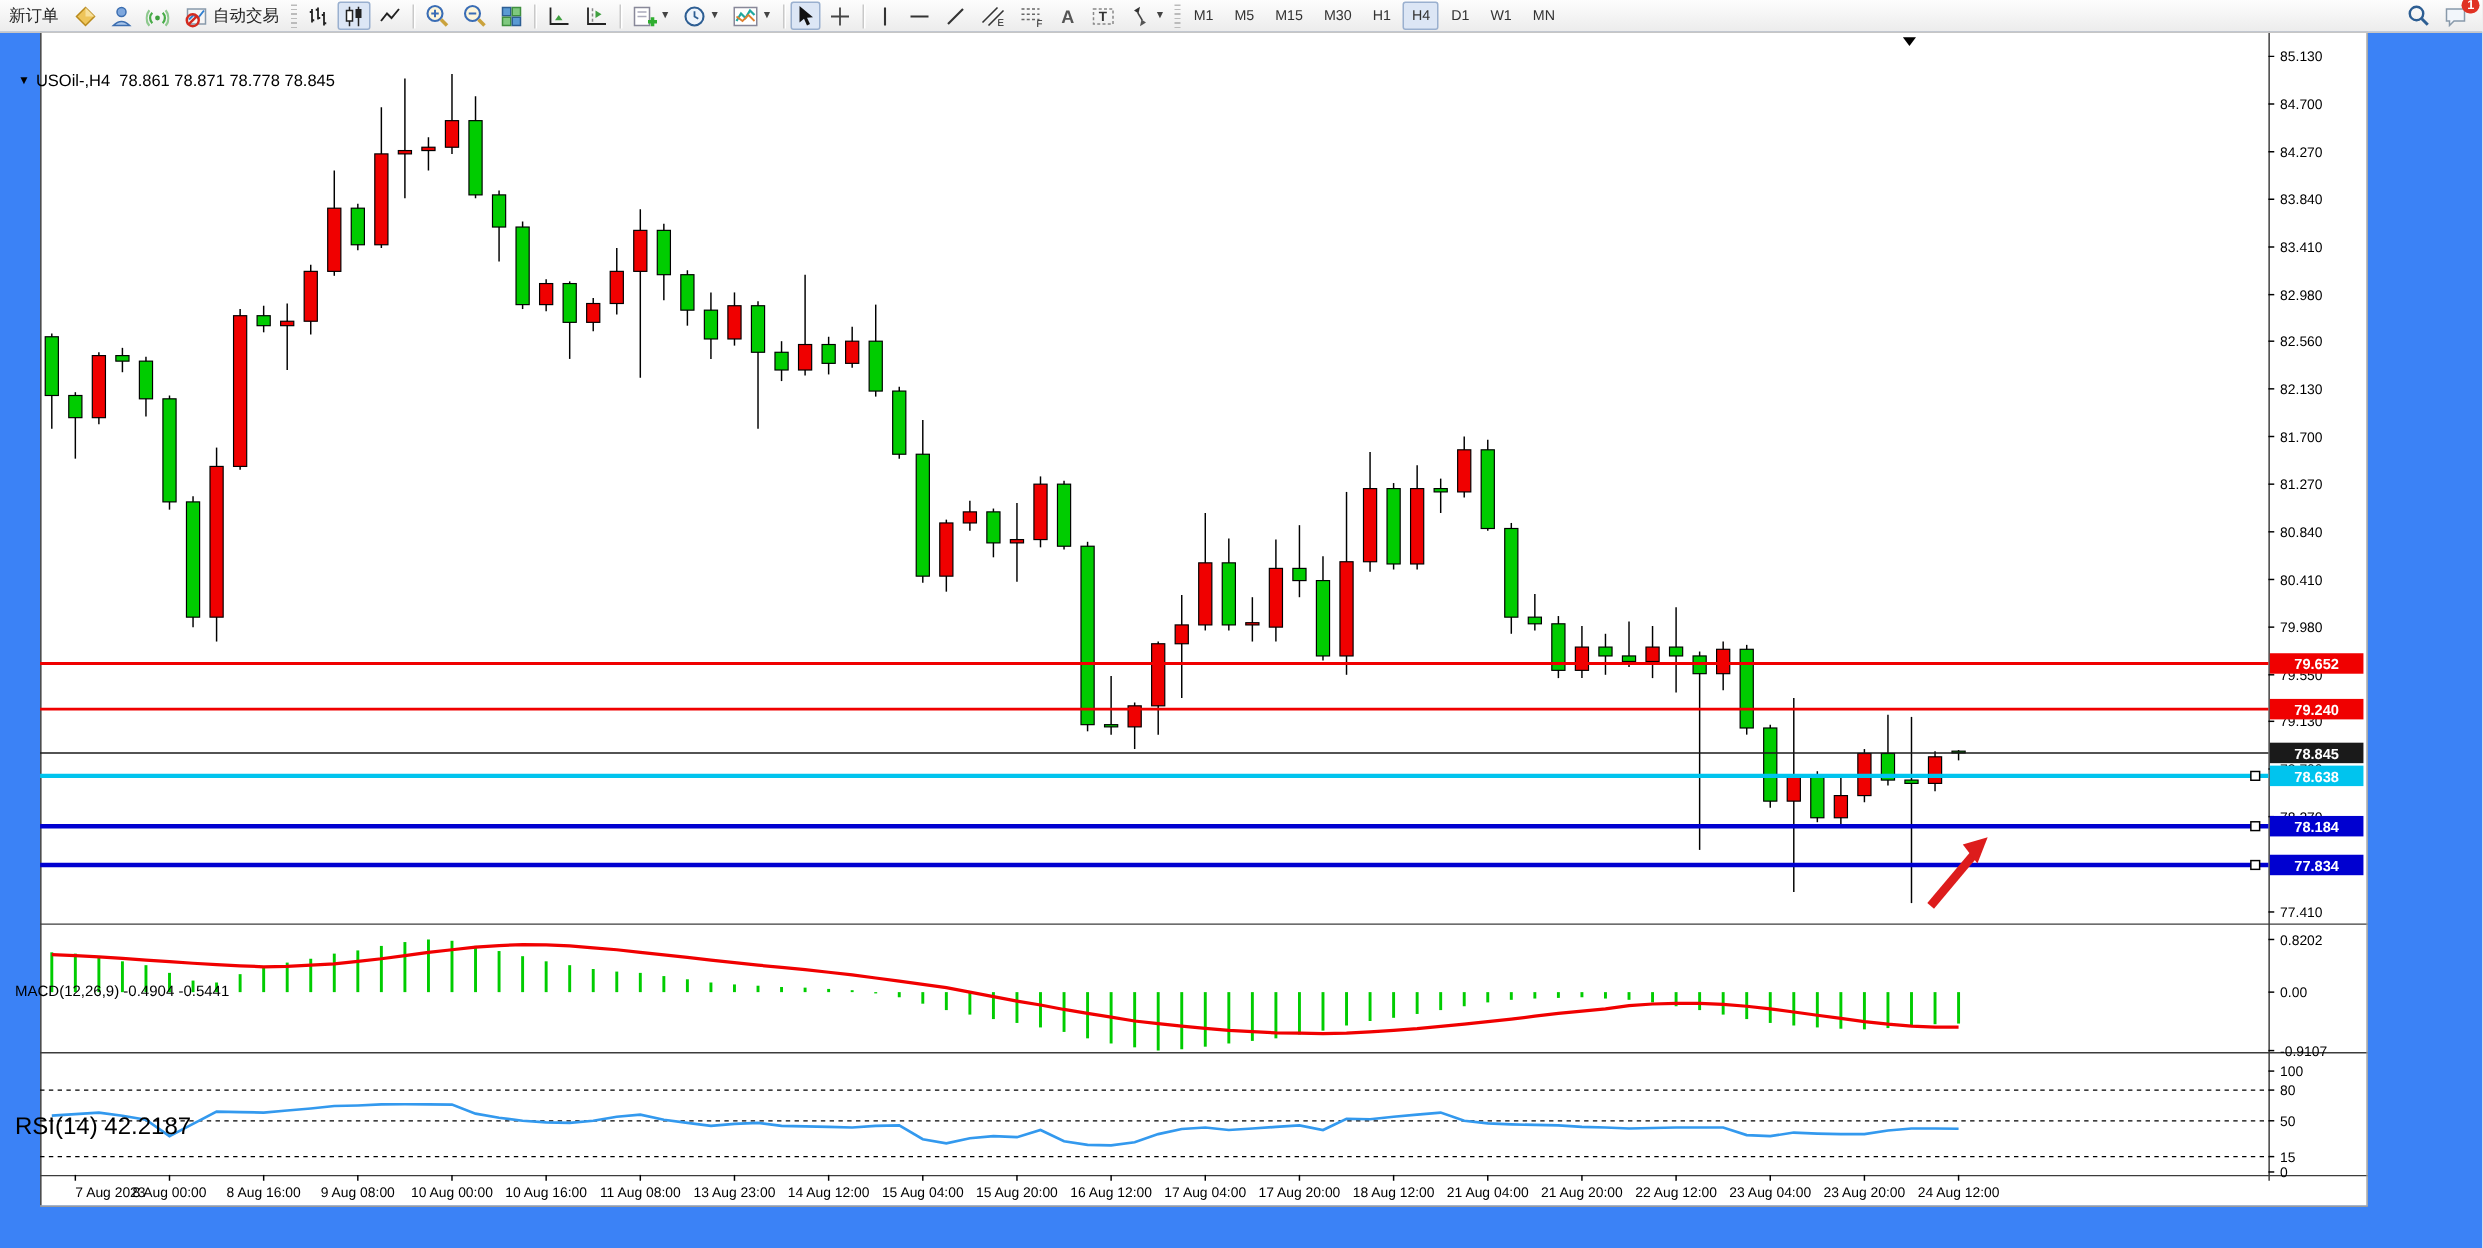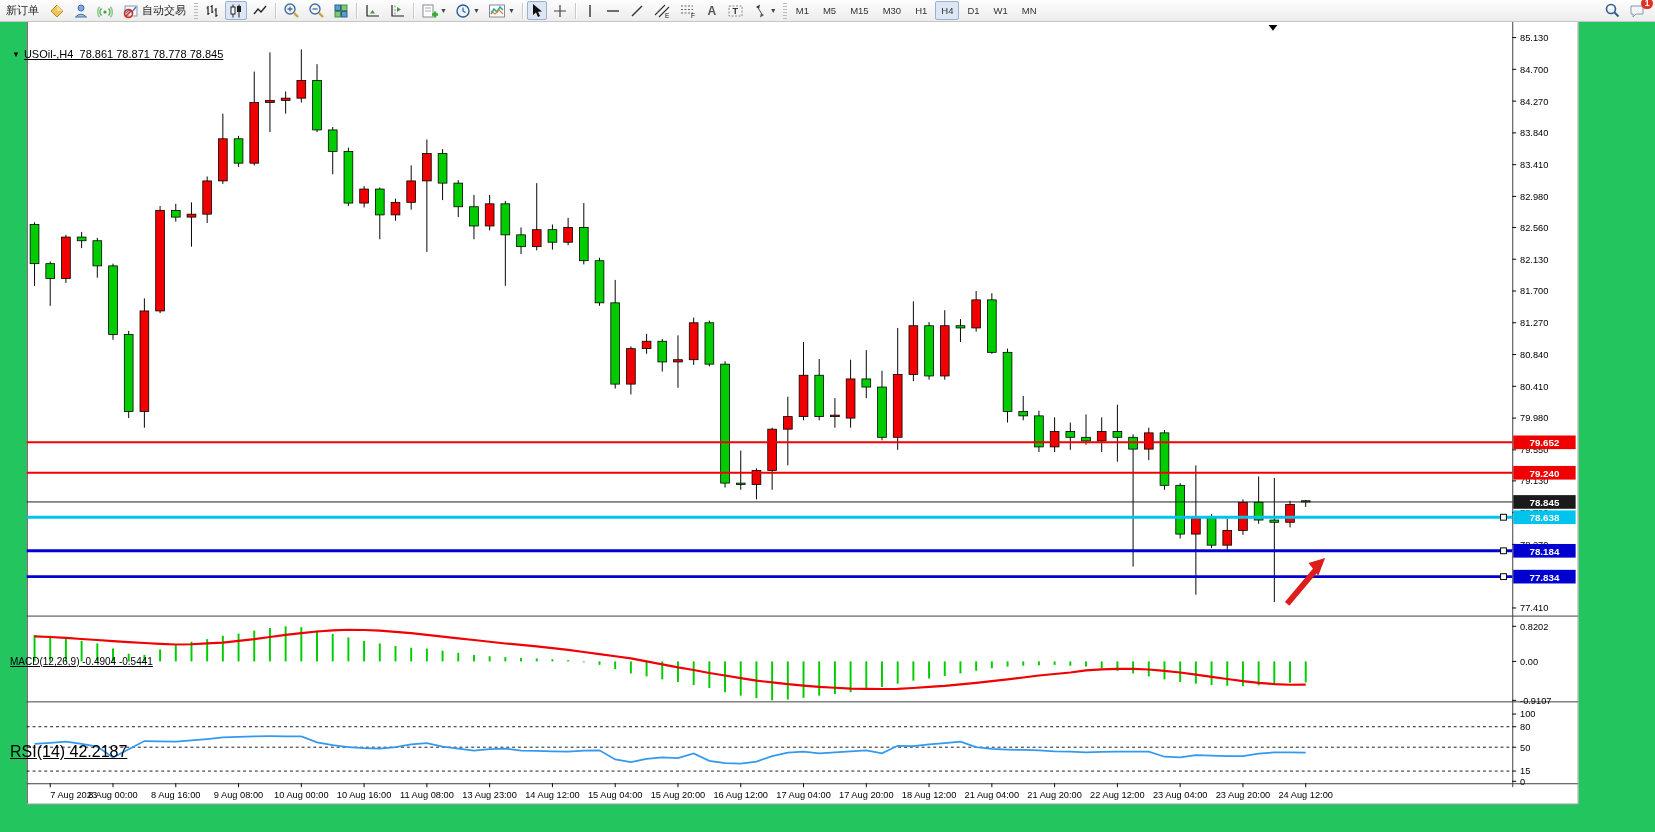--- a/index.html
+++ b/index.html
@@ -16,23 +16,23 @@
   .tbtn.text{padding:0 4px;white-space:nowrap;}
   .sep{width:1px;height:16px;background:#c9c9c9;margin:0 3px;box-shadow:1px 0 0 #ffffff;}
   .grip{width:4px;height:16px;margin:0 2px;
         background:repeating-linear-gradient(#bbb 0 1px,transparent 1px 3px);}
   .tf{font-size:9.5px;font-weight:normal;color:#333;padding:0 5px;}
   .caret{font-size:7px;color:#444;margin-left:2px;}
   .spacer{flex:1;}
   .badge{position:absolute;top:-4px;right:-5px;background:#e03224;color:#fff;
          border-radius:7px;font-size:8.5px;font-weight:bold;padding:0 3.5px;line-height:11px;}
   
-  .chartwin{position:absolute;left:0;top:21px;width:1655px;height:811px;background:#22c55e;}
+  .chartwin{position:absolute;left:0;top:21px;width:1655px;height:811px;background:#3b82f6;}
   svg text{font-family:"Liberation Sans",sans-serif;}
-  .overlay{position:absolute;color:#000;z-index:3;white-space:pre;text-decoration:underline;}
+  .overlay{position:absolute;color:#000;z-index:3;white-space:pre;}
   .title-ovl{left:12px;top:27px;font-size:11px;}
   .tri{display:inline-block;font-size:8px;vertical-align:1px;margin-right:4px;}
   .macd-ovl{left:10px;top:635px;font-size:10px;}
   .rsi-ovl{left:10px;top:722px;font-size:16px;}
 </style>
 </head>
 <body>
 
 <div class="root">
 

